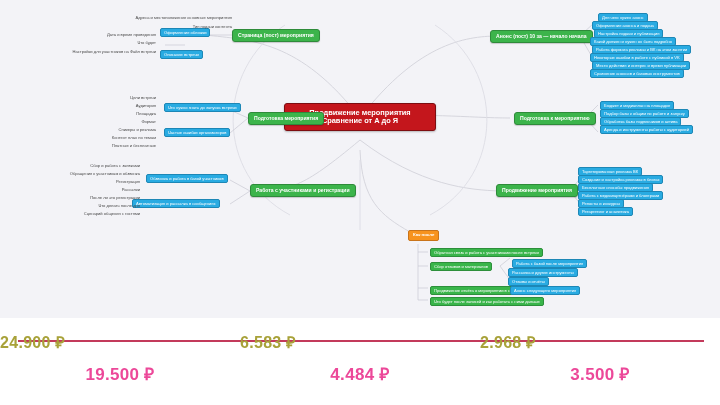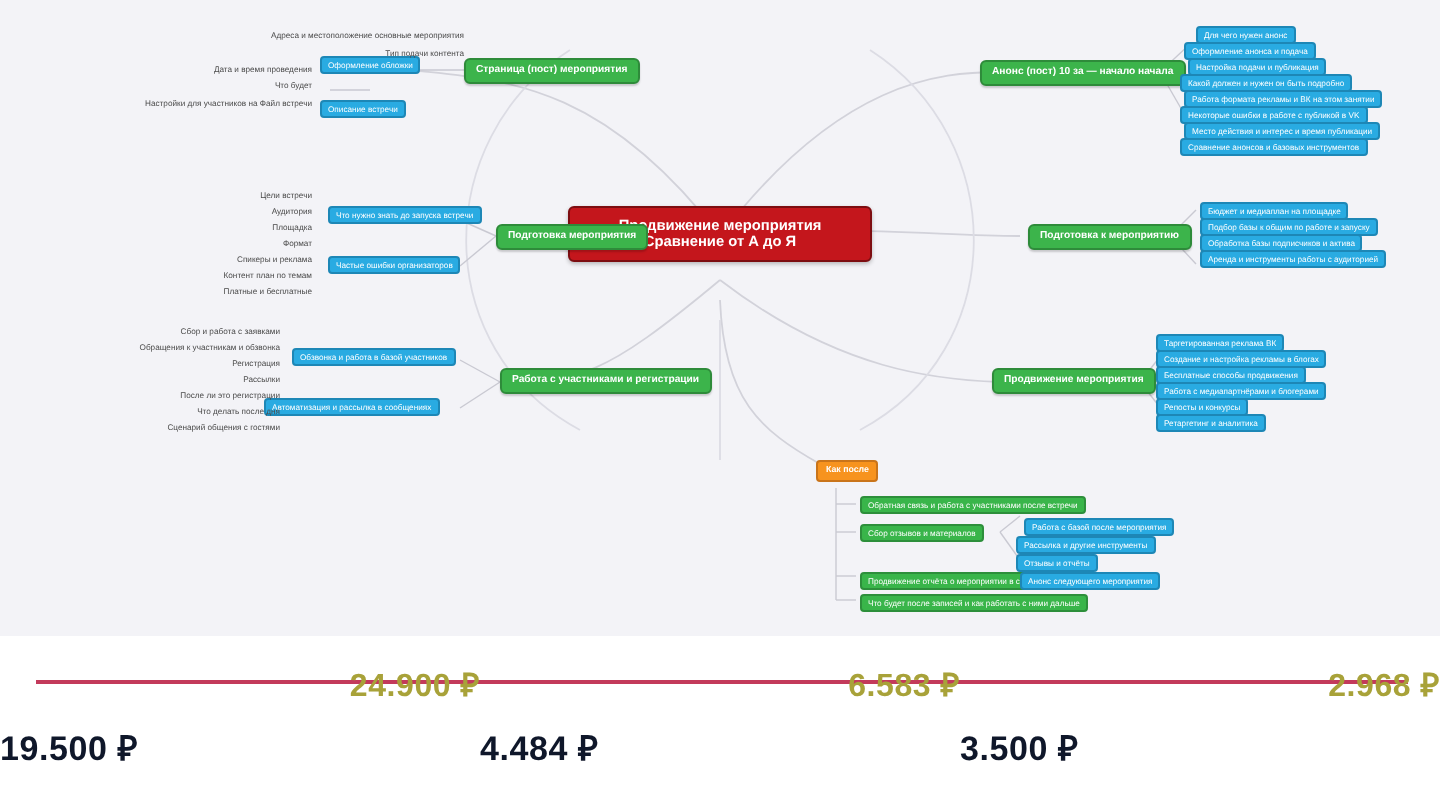--- a/index.html
+++ b/index.html
@@ -96,29 +96,29 @@
     background:#ffffff;
   }
   .strike-rule{
     position:absolute;left:18px;top:22px;width:686px;height:2px;
     background:#c33a5b;
   }
   .price-col{
     position:absolute;top:0;width:240px;text-align:center;
   }
   .price-old{
-    position:absolute;top:13px;left:0;width:240px;text-align:right;
+    position:absolute;top:13px;left:0;width:240px;text-align:left;
     color:#a8a239;
     font-size:16px;
     font-weight:bold;
     letter-spacing:.3px;
   }
   .price-new{
-    position:absolute;top:44px;left:0;width:240px;text-align:left;
-    color:#0f172a;
+    position:absolute;top:44px;left:0;width:240px;text-align:center;
+    color:#ec4899;
     font-size:17px;
     font-weight:bold;
     letter-spacing:.3px;
   }
 </style>
 </head>
 <body>
 
 <div id="canvas">
 

